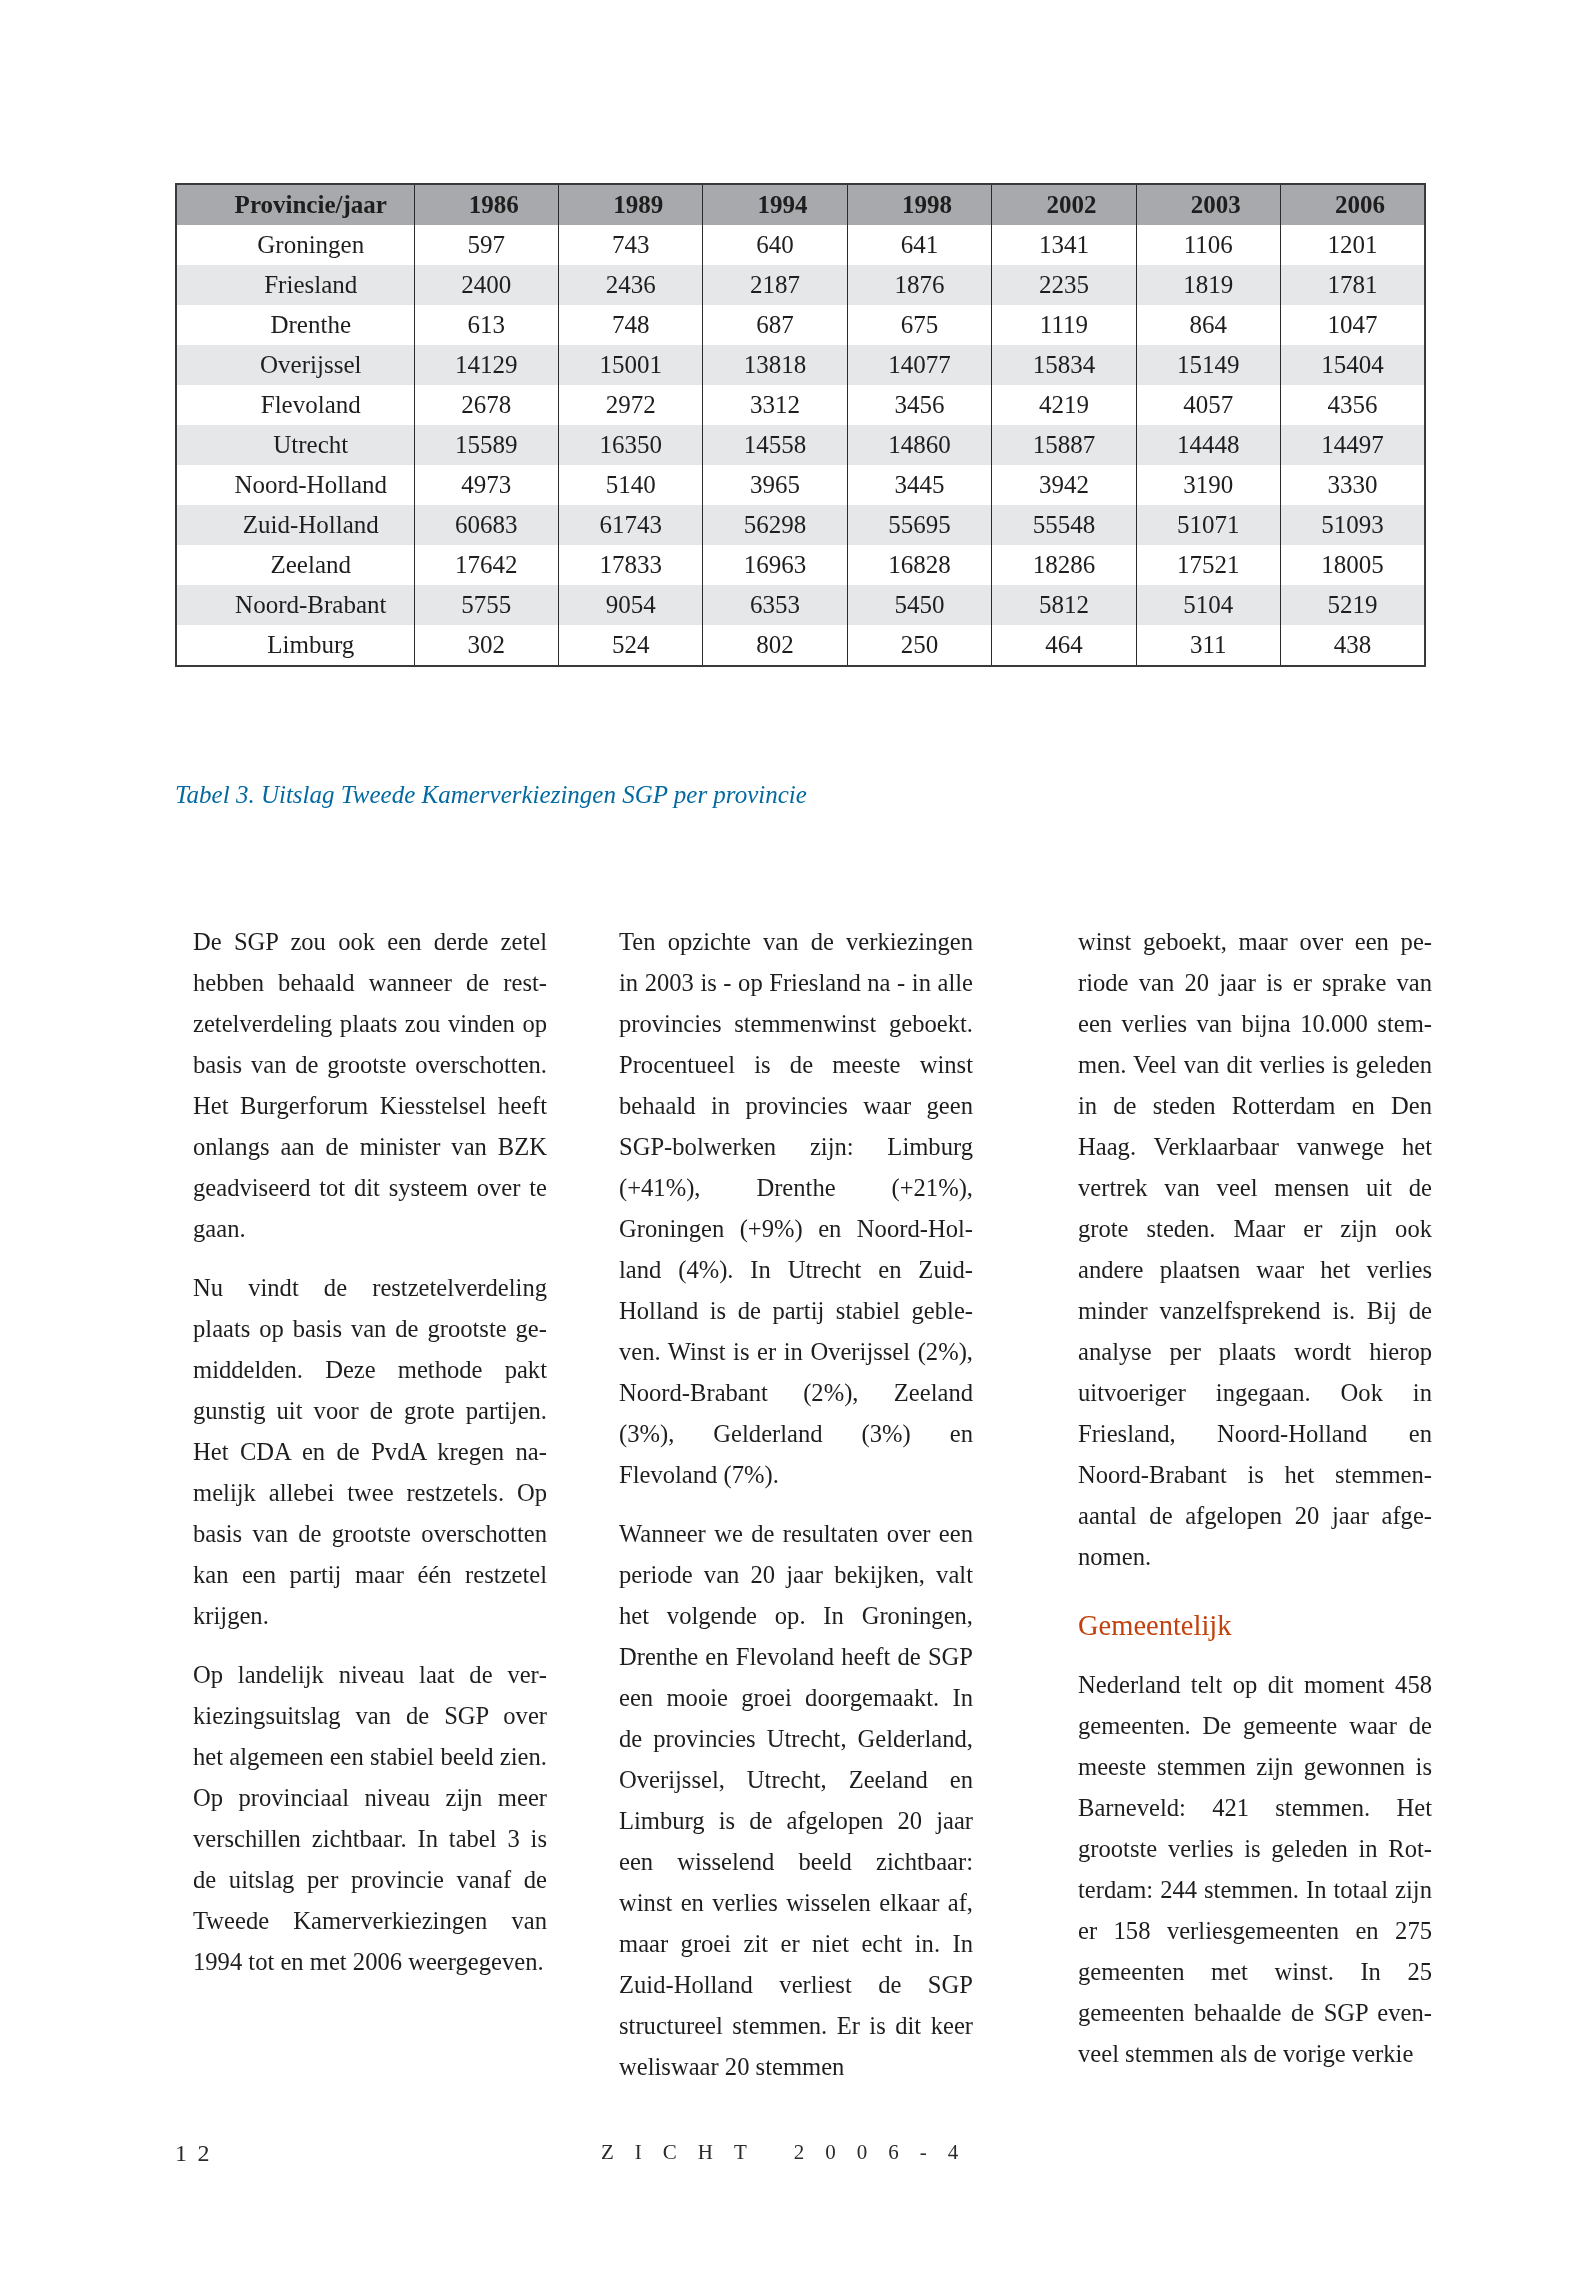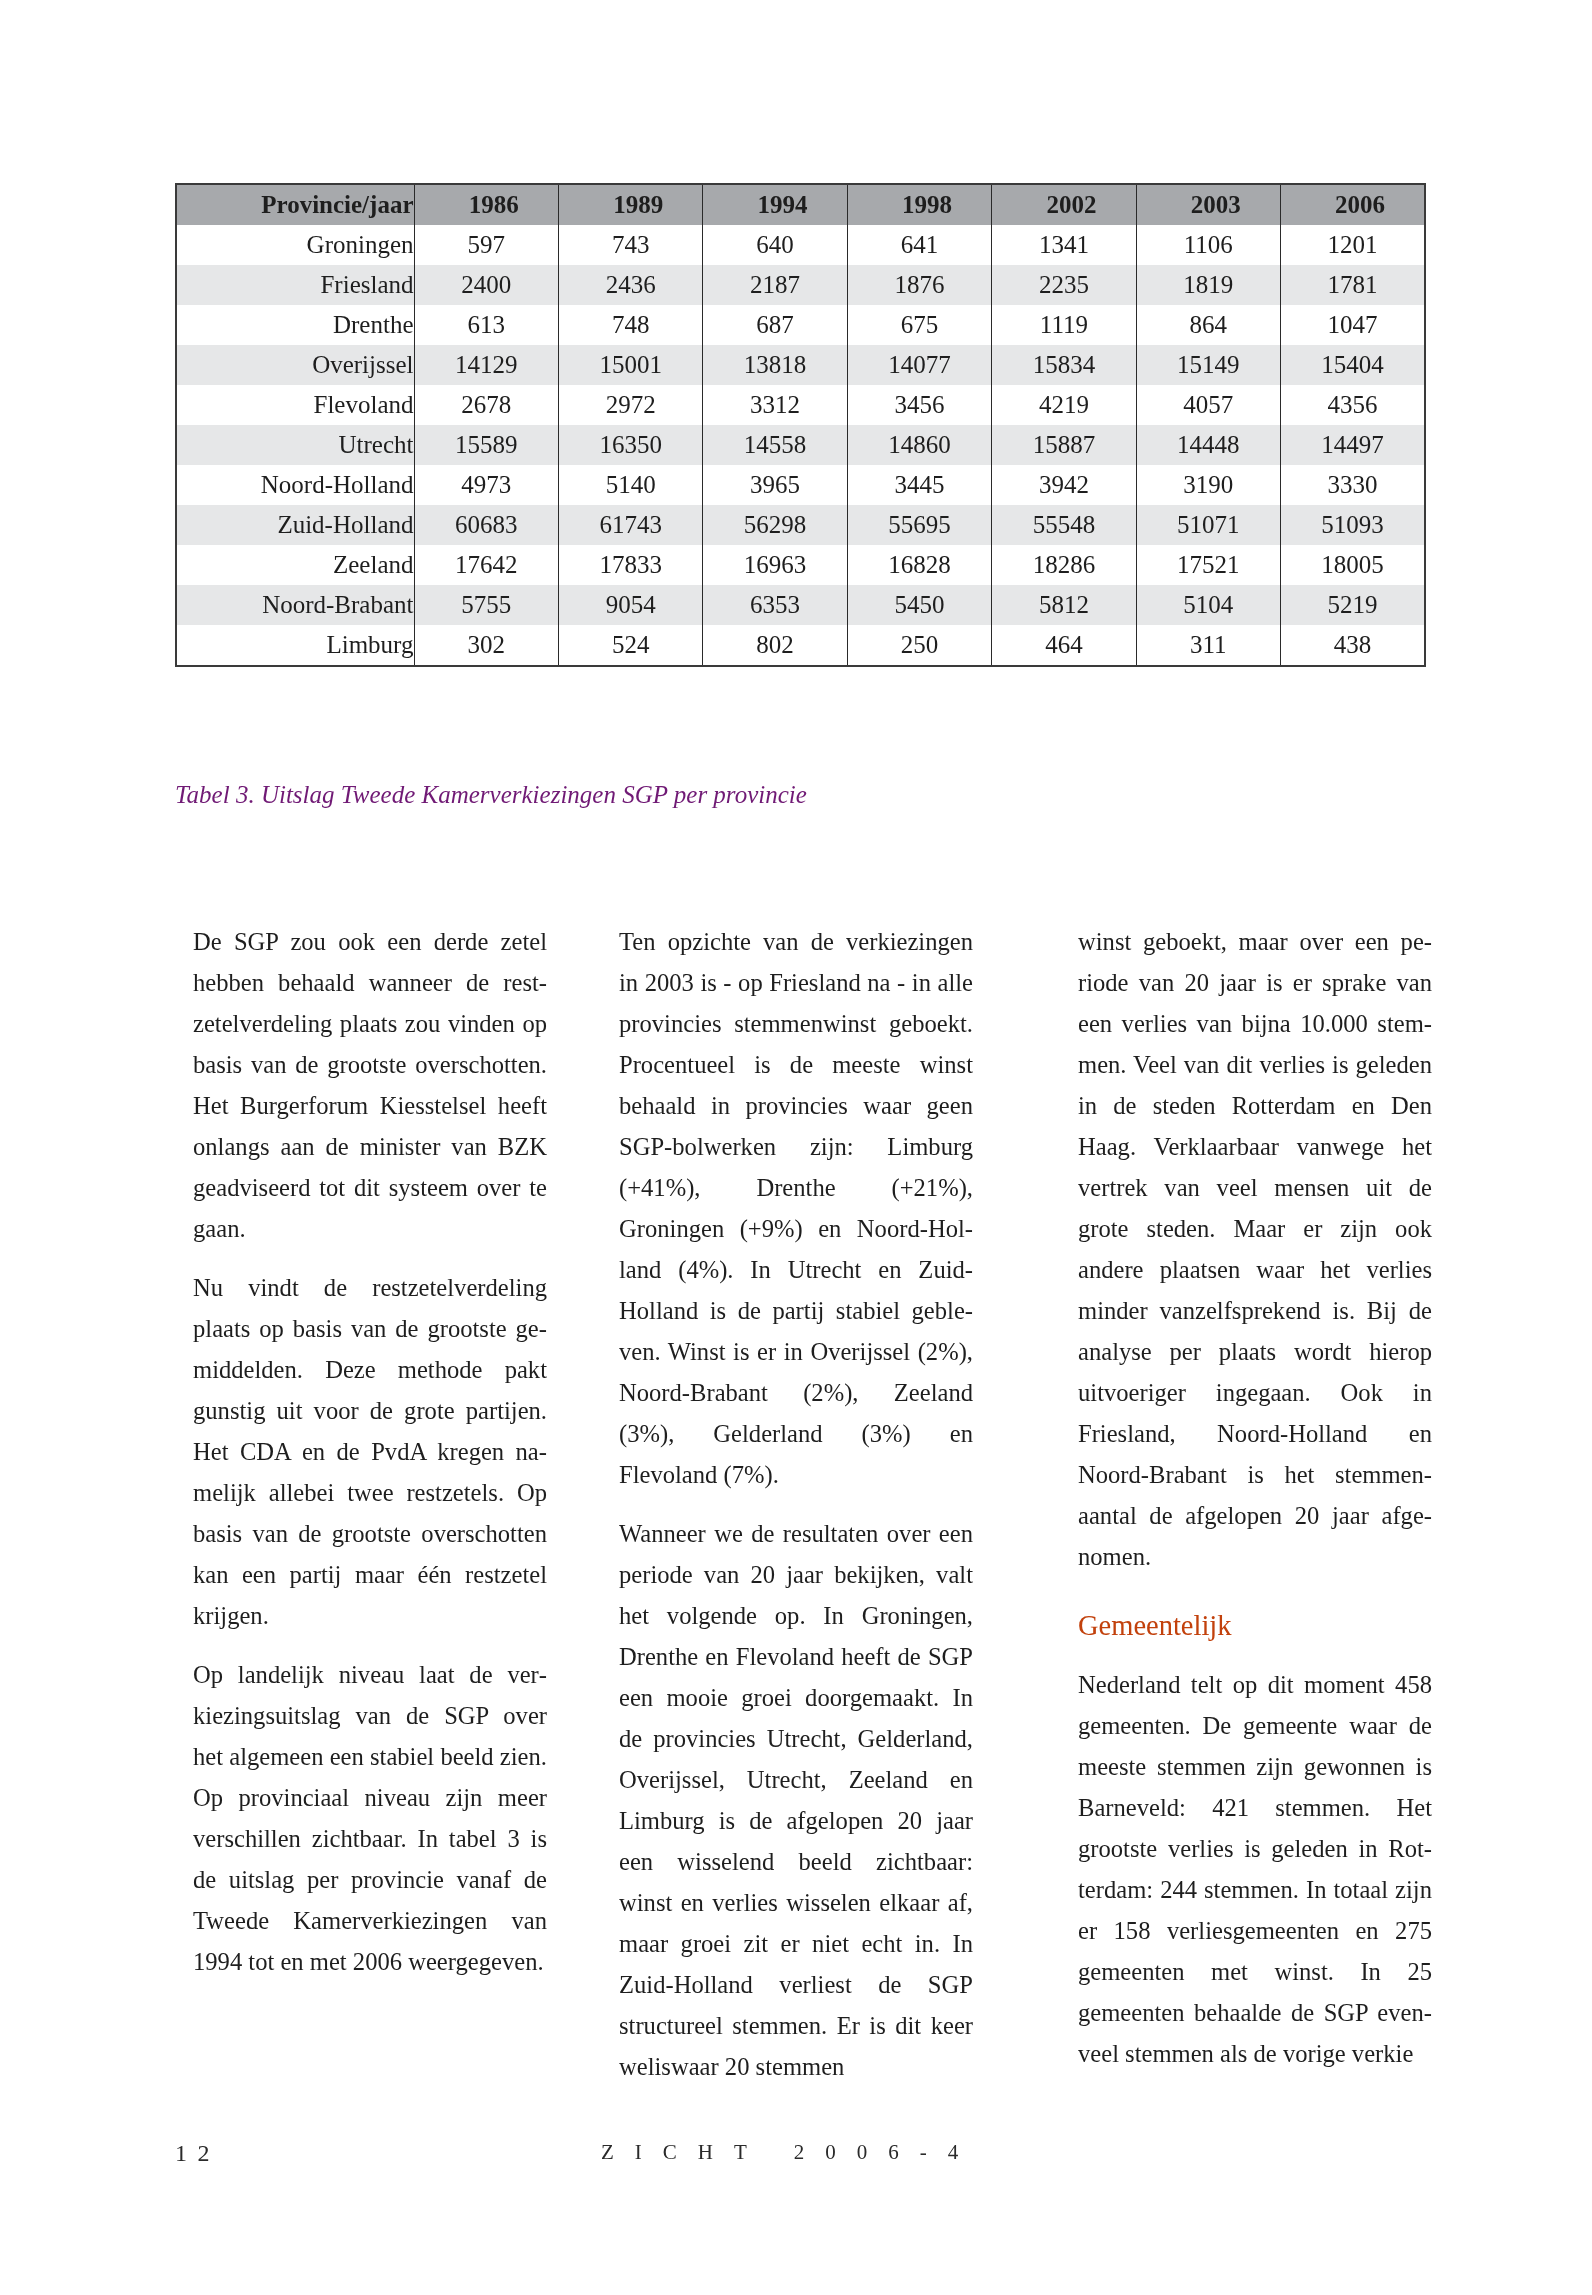--- a/index.html
+++ b/index.html
@@ -12,26 +12,26 @@
     border-collapse: collapse; width: 1251px; table-layout: fixed;
     border: 2.2px solid #3a3a3a; font-size: 25px;
   }
   table.results col.c0 { width: 238px; }
   table.results th, table.results td {
     height: 40px; padding: 0; line-height: 40px;
     border-left: 1.3px solid #2a2a2a; border-right: 1.3px solid #2a2a2a;
     text-align: center; white-space: nowrap;
   }
   table.results th { background: #a7a9ac; font-weight: bold; height: 40px; padding-left: 15px; }
-  table.results th.first, table.results td.first { text-align: right; padding-left: 31px; }
+  table.results th.first, table.results td.first { text-align: center; padding-left: 31px; }
   table.results tbody tr:nth-child(even) td { background: #e6e7e8; }
   table.results tbody tr.total td { font-weight: bold; background: #ffffff; }
   .caption {
     position: absolute; left: 175px; top: 781px;
-    font-style: italic; font-size: 25px; color: #701a75;
+    font-style: italic; font-size: 25px; color: #0369a1;
   }
   .col {
     position: absolute; top: 903px; width: 390px;
     font-size: 24.6px; line-height: 41px; text-align: justify;
     hyphens: manual;
   }
   .col p { margin: 18px; }
   .col1 { left: 175px; }
   .col2 { left: 601px; }
   .col3 { left: 1060px; }

